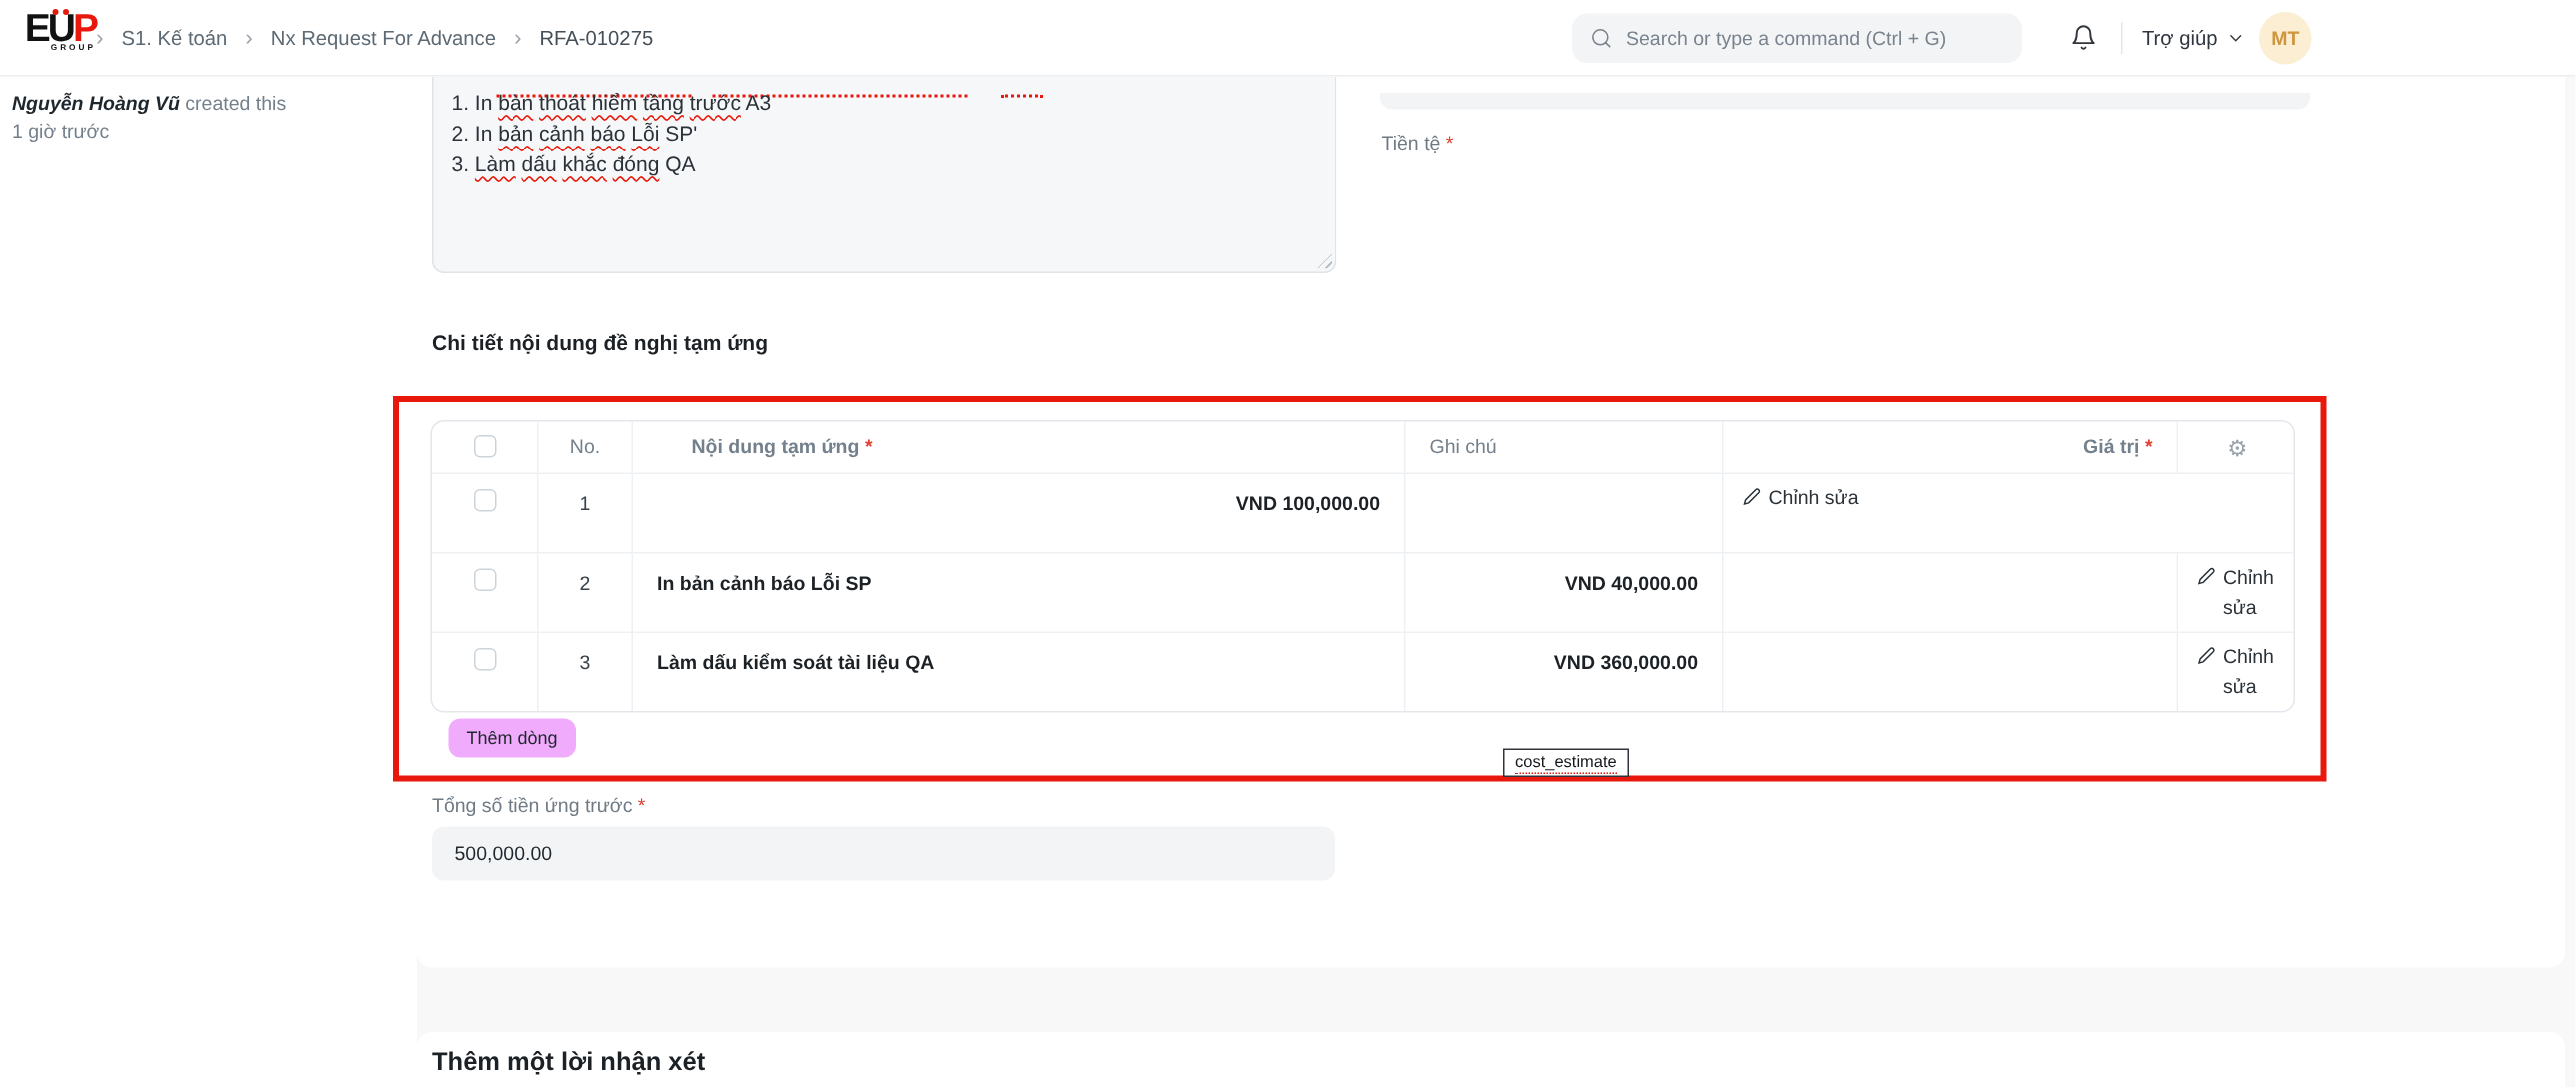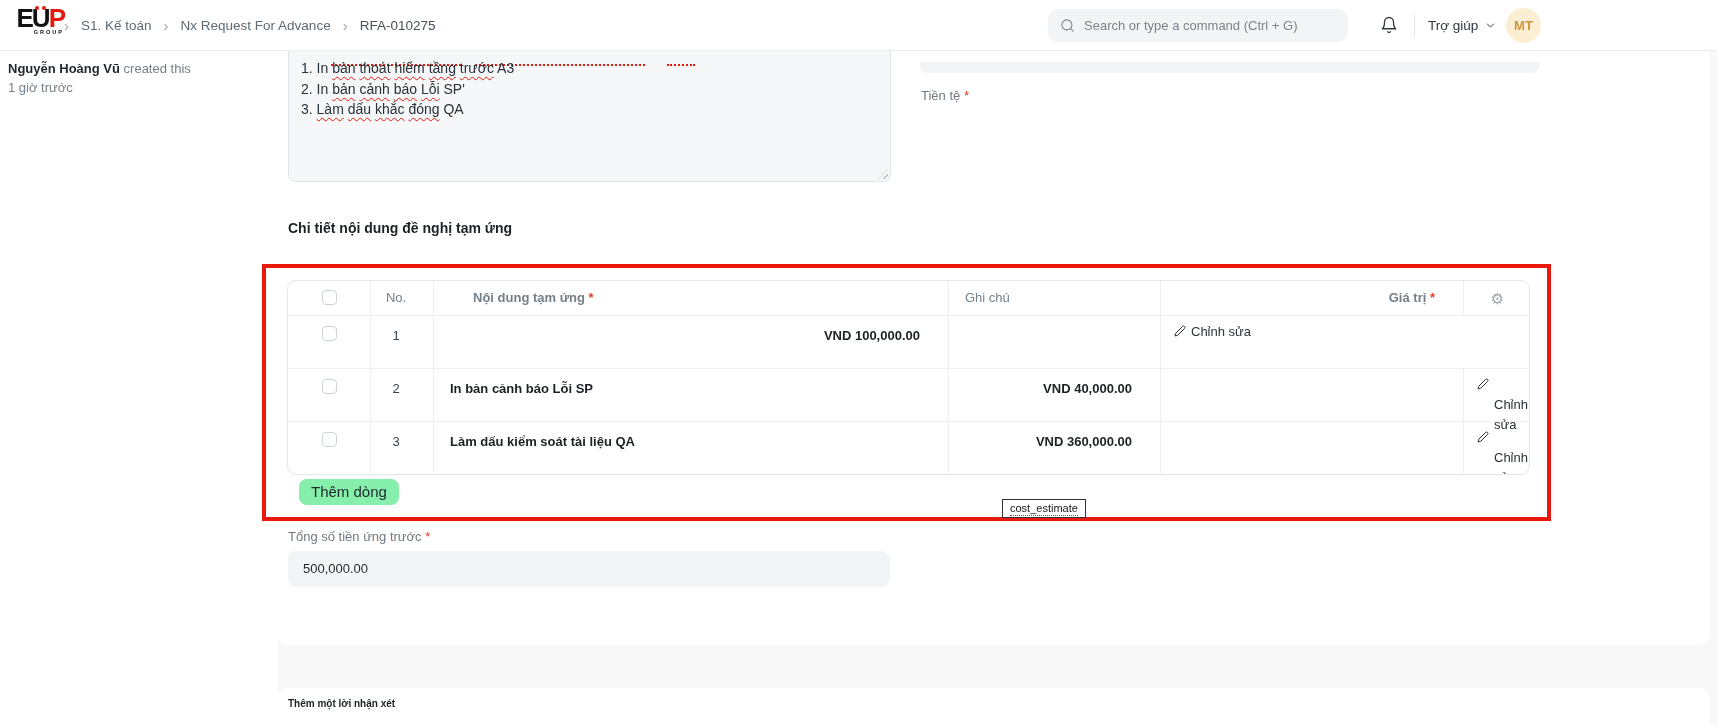--- a/index.html
+++ b/index.html
@@ -22,21 +22,21 @@
   .searchbar svg { flex:0 0 auto; }
   .searchbar input { border:none; outline:none; background:transparent; font-size:13px; color:#4c5560; width:100%; font-family:inherit; }
   .searchbar input::placeholder { color:#79838d; }
   .bell { position:absolute; left:1380px; top:16px; cursor:pointer; }
   .topdivider { position:absolute; left:1414px; top:15px; width:1px; height:21px; background:#e3e6e9; }
   .helpmenu { position:absolute; left:1428px; top:0; height:51px; display:flex; align-items:center; gap:6px; font-size:13.5px; color:#2f3640; cursor:pointer; }
   .avatar { position:absolute; left:1506px; top:8px; width:35px; height:35px; border-radius:50%; background:#fbeed3; color:#cf9640; font-size:13px; font-weight:700; display:flex; align-items:center; justify-content:center; cursor:pointer; }
 
   
   .side-note { position:absolute; left:8px; top:59px; width:250px; font-size:13px; line-height:19px; color:#74808b; }
-  .side-note b { color:#1f272e; font-weight:700; }
+  .side-note b { color:#1f272e; font-weight:700;font-style:italic; }
 
   
   .main-bg { position:absolute; left:278px; top:51px; right:0; bottom:0; background:#f8f8f8; }
   .card { position:absolute; background:#fff; }
   .card1 { left:278px; top:51px; width:1432px; height:594px; border-radius:0 0 10px 10px; }
   .card2 { left:278px; top:688px; width:1432px; height:60px; border-radius:10px 10px 0 0; }
 
   
   .desc-box { position:absolute; left:288px; top:51px; width:603px; height:131px; background:#f6f7f8; border:1px solid #e0e4e8; border-top:none; border-radius:0 0 8px 8px; cursor:text; overflow:hidden; }
   .clip-squiggle { position:absolute; left:42px; top:1px; height:4px; white-space:nowrap; }
@@ -60,43 +60,43 @@
 
   
   .section-title { position:absolute; left:288px; top:220px; font-size:14px; font-weight:700; color:#1c2126; }
 
   
   .gridtable { position:absolute; left:287px; top:280px; width:1243px; background:#fff; border:1px solid #e3e7eb; border-radius:9px; overflow:hidden; }
   .grid-cols { display:grid; grid-template-columns:70px 63px 515px 212px 303px 80px; }
   .thead .cell { height:34px; padding-top:9px; font-size:13px; color:#74808b; }
   .trow  { border-top:1px solid #eef1f4; }
   .trow .cell { height:52px; padding-top:12px; font-size:13px; }
-  .cell { border-left:1px solid #eef1f4; padding-left:16px; padding-right:16px;margin-left:12px; }
+  .cell { border-left:1px solid #eef1f4; padding-left:16px; padding-right:16px; }
   .cell:first-child { border-left:none; }
   .c-check { padding-top:10px !important; text-align:center; padding-left:0; padding-right:0; }
   .thead .c-check { padding-top:9px !important; }
   .c-no { text-align:center; padding-left:4px; padding-right:4px; color:#39434c; }
   .c-content { font-weight:700; color:#1c2126; }
   .c-value { text-align:right; font-weight:700; color:#1c2126; }
   .thead .c-value, .thead .c-content { font-weight:700; color:#74808b;padding-left:39px; }
   .c-gear { text-align:center; padding-left:0; padding-right:0; }
   .gear { font-family:"DejaVu Sans",sans-serif; font-size:15px; color:#9aa3ab; cursor:pointer; }
   .checkbox { display:inline-block; width:15px; height:15px; border:1px solid #ccd4da; border-radius:4px; background:#fff; cursor:pointer; }
   .c-edit { padding:6px 4px 0 13px !important; color:#2b3238; cursor:pointer; }
   .c-edit .lbl { display:block; line-height:20px; padding-left:17px; text-indent:-17px; }
   .pencil { width:12px; height:12px; stroke:#2b3238; fill:none; stroke-width:2; vertical-align:-1px; margin-right:5px; }
 
-  .add-row-btn { position:absolute; left:299px; top:479px; height:26px; line-height:26px; padding:0 12px; background:#86efac; border-radius:8px; font-size:15px; color:#1f272e; cursor:pointer; }
+  .add-row-btn { position:absolute; left:299px; top:479px; height:26px; line-height:26px; padding:0 12px; background:#f0abfc; border-radius:8px; font-size:12px; color:#1f272e; cursor:pointer; }
 
   
   .anno-box { position:absolute; left:262px; top:264px; width:1289px; height:257px; border:4px solid #e8190c; z-index:40; pointer-events:none; }
   .anno-chip { position:absolute; left:1002px; top:499px; z-index:45; background:#fff; border:1.5px solid #30343a; padding:2px 7px 3px; font-size:11px; color:#15181b; }
   .anno-chip span { border-bottom:1px dotted #e8190c; padding-bottom:1px; }
 
-  .comment-title { position:absolute; left:288px; top:698px; font-size:10px; font-weight:700; color:#1c2126; }
+  .comment-title { position:absolute; left:288px; top:698px; font-size:17px; font-weight:700; color:#1c2126; }
 
   svg.icon { stroke:#30363b; fill:none; stroke-width:1.7; stroke-linecap:round; stroke-linejoin:round; }
   svg.icon-gray { stroke:#79838d; fill:none; stroke-width:1.7; stroke-linecap:round; stroke-linejoin:round; }
 </style>
 </head>
 <body>
 
 <div class="page">
 
   <div class="topbar">

